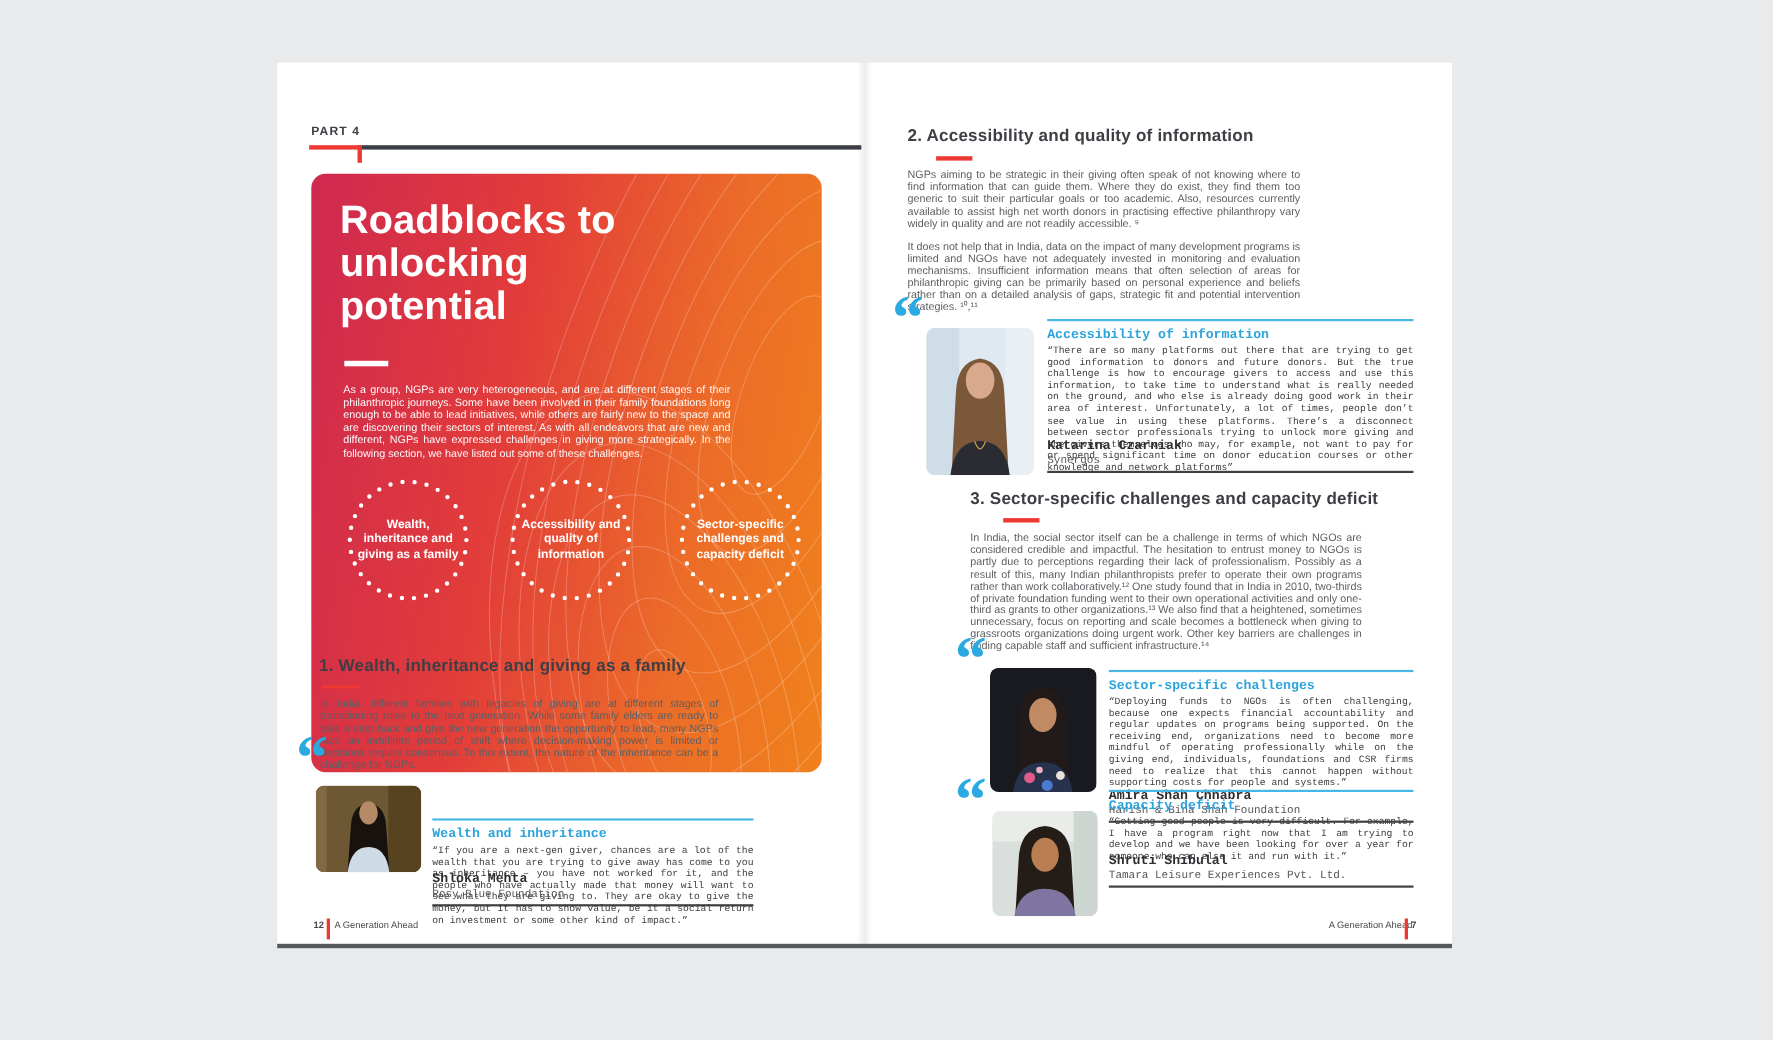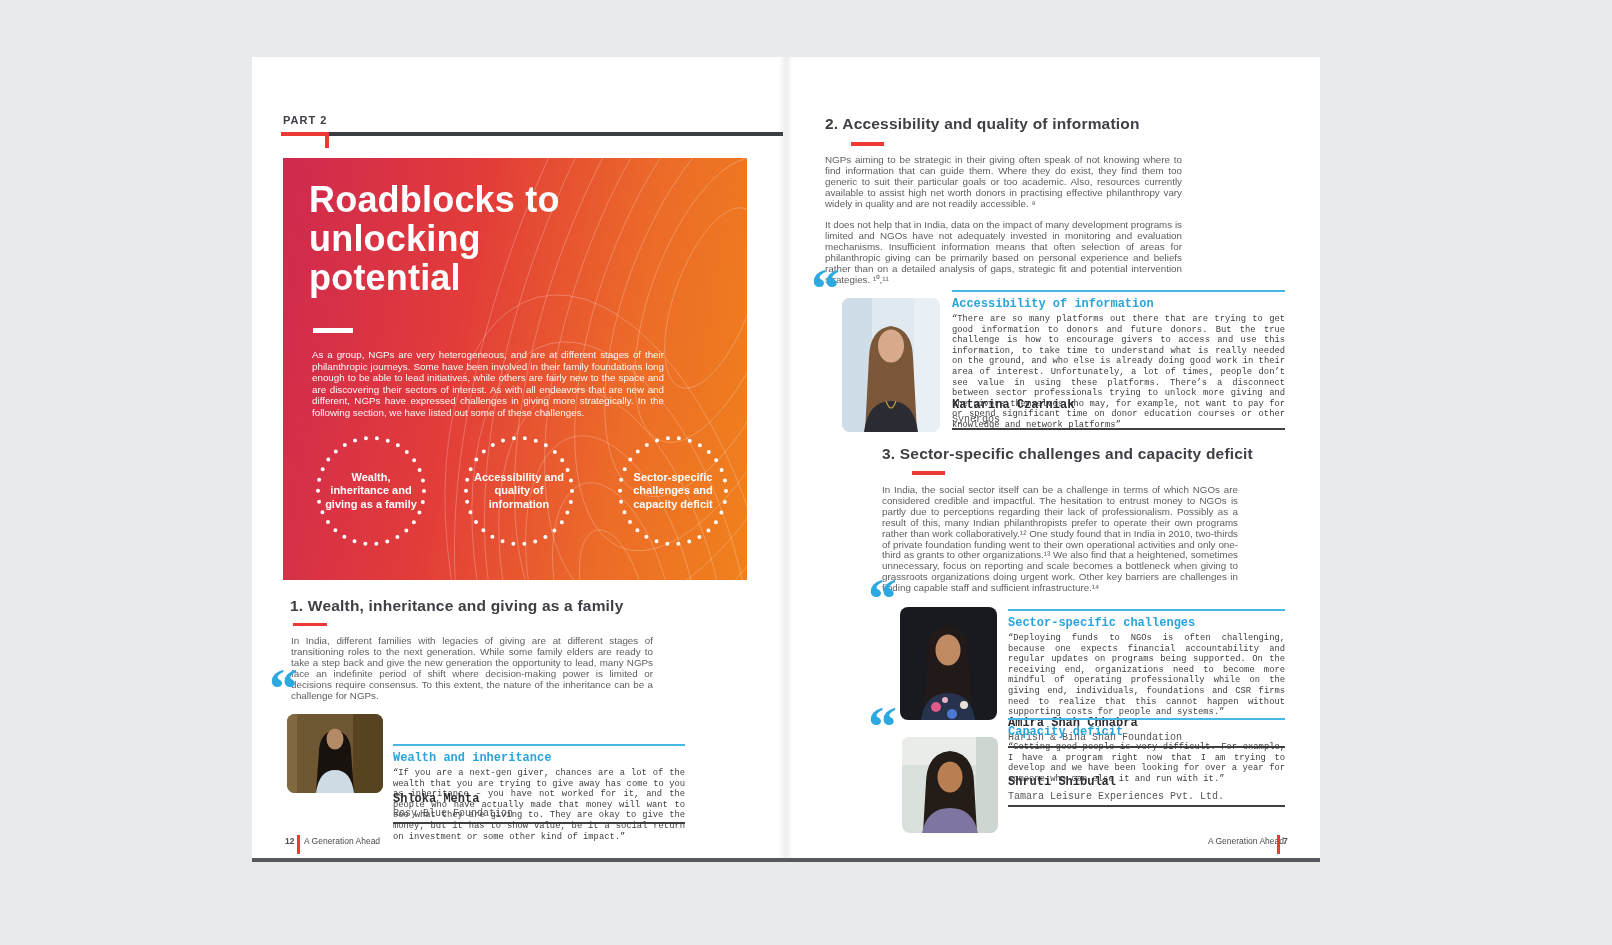--- a/index.html
+++ b/index.html
@@ -9,21 +9,21 @@
           border-bottom:4px solid #55585c;}
   #fold{position:absolute;left:527px;top:0;width:14px;height:100%;
         background:linear-gradient(to right,rgba(0,0,0,0),rgba(0,0,0,0.07),rgba(0,0,0,0));}
 
   
   .part-label{left:31px;top:57px;font-size:11px;font-weight:bold;letter-spacing:1px;color:#3b3e45;}
   .rule-red{left:29px;top:75px;width:47px;height:4px;background:#ed3833;}
   .rule-dark{left:76px;top:75px;width:455px;height:4px;background:#3b3e45;}
   .rule-tick{left:73px;top:75px;width:4px;height:16px;background:#ed3833;}
 
-  #hero{left:31px;top:101px;width:464px;height:422px;border-radius:0;overflow:hidden;
+  #hero{left:31px;top:101px;width:464px;height:544px;border-radius:13px;overflow:hidden;
         background:linear-gradient(100deg,#cf2950 0%,#e23c3a 38%,#ec6c28 72%,#f0811c 100%);}
   #hero svg.contours{position:absolute;left:0;top:0;width:100%;height:100%;}
   #hero-title{left:26px;top:22px;width:330px;color:#fff;font-weight:bold;font-size:36px;
               line-height:39px;white-space:pre-line;letter-spacing:0.2px;}
   #hero-dash{left:30px;top:170px;width:40px;height:5px;background:#fff;}
   #hero-intro{left:29px;top:191px;width:352px;color:rgba(255,255,255,0.96);font-size:9.8px;
               line-height:11.6px;text-align:justify;}
   .circle{top:277px;width:112px;height:112px;}
   .circle svg{position:absolute;left:0;top:0;width:112px;height:112px;}
   .circle .clabel{position:absolute;left:10px;top:0;width:92px;height:112px;display:flex;
@@ -85,21 +85,21 @@
   #foot-right-title{right:36px;}
   #foot-right-num{left:1031px;}
   #foot-right-bar{left:1025px;top:778px;width:3px;height:19px;background:#ed3833;}
 </style>
 </head>
 <body>
 
 <div id="spread">
   <div id="fold"></div>
 
-  <div class="abs part-label">PART 2</div>
+  <div class="abs part-label">PART 4</div>
   <div class="abs rule-red"></div>
   <div class="abs rule-dark"></div>
   <div class="abs rule-tick"></div>
 
   <div class="abs" id="hero">
     <svg class="contours" viewBox="0 0 464 422" fill="none" stroke="rgba(255,255,255,0.24)" stroke-width="0.9">
       <g transform="rotate(20 430 140)">
         <ellipse cx="430" cy="140" rx="38" ry="95"></ellipse>
         <ellipse cx="430" cy="142" rx="62" ry="150"></ellipse>
         <ellipse cx="430" cy="144" rx="86" ry="205"></ellipse>

